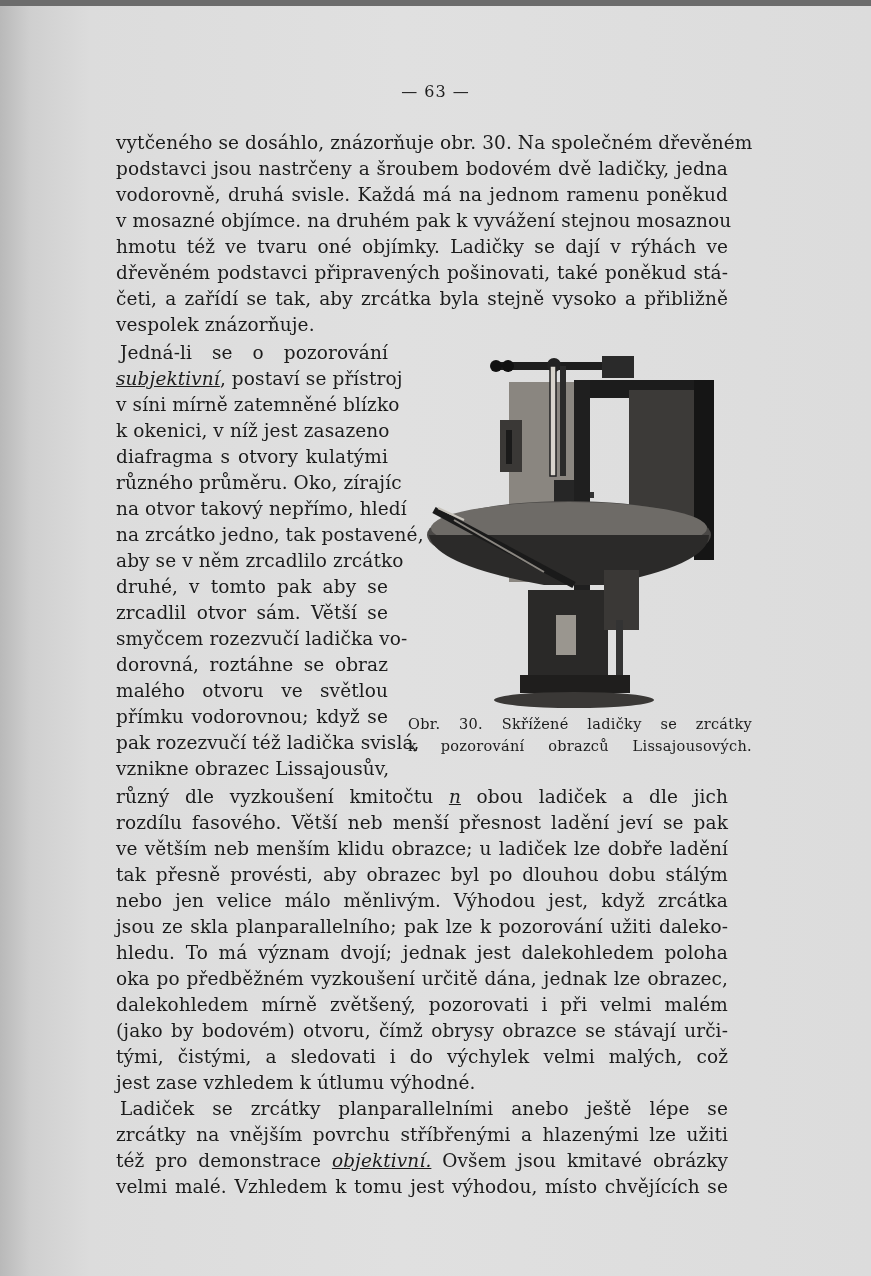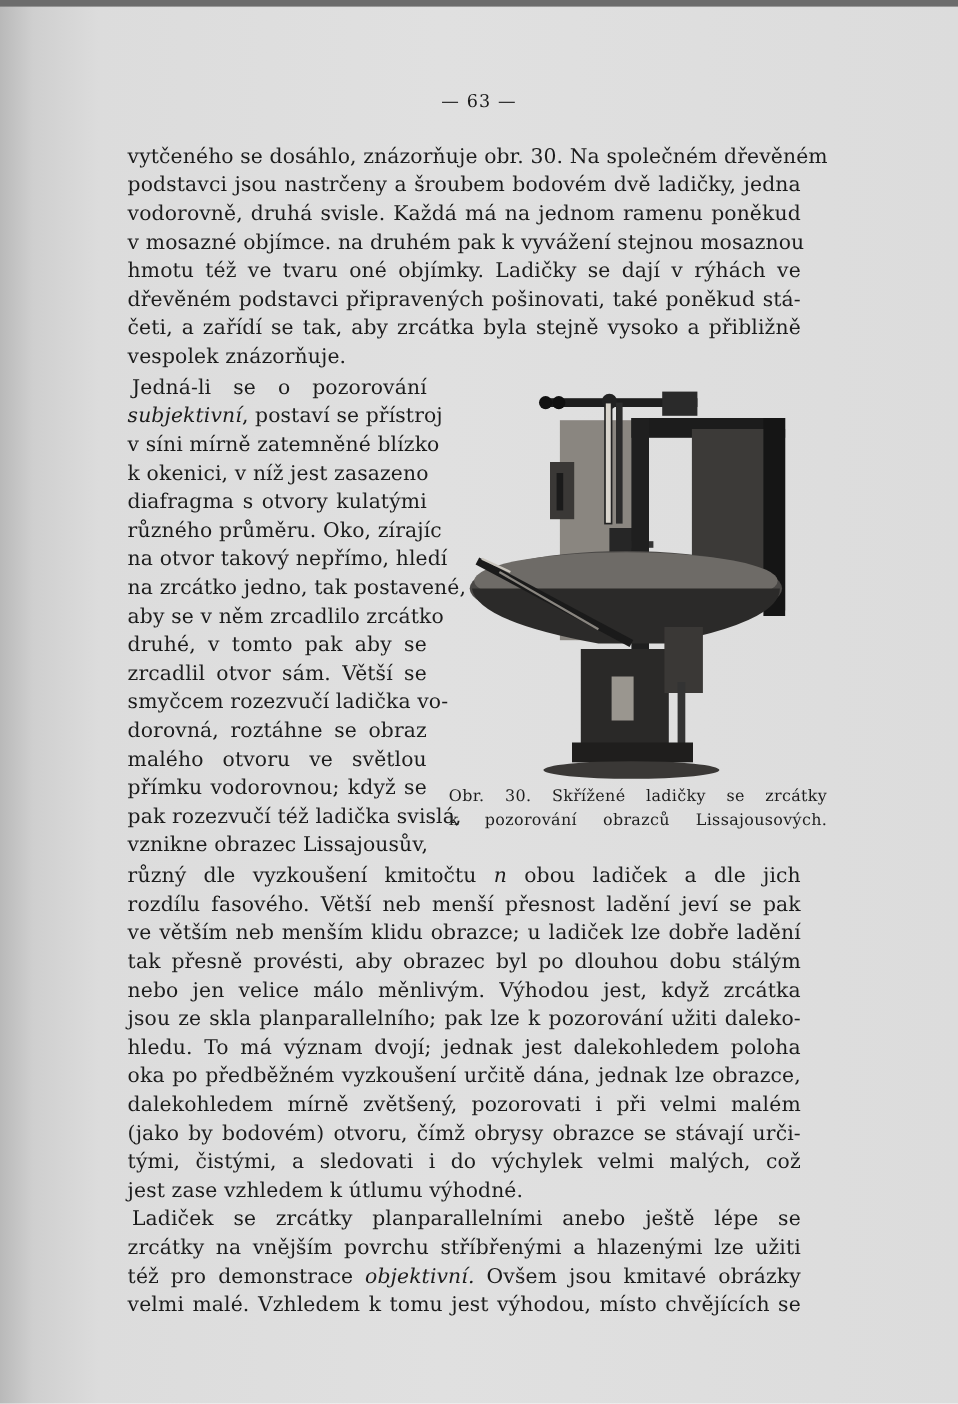--- a/index.html
+++ b/index.html
@@ -15,21 +15,21 @@
     position: absolute; top: 82px; left: 0; width: 871px; text-align: center;
     font-size: 16px; letter-spacing: 1px;
   }
   .line {
     position: absolute; left: 116px; font-size: 18.5px; white-space: nowrap;
     line-height: 24px; letter-spacing: 0.1px;
   }
   .full { width: 612px; text-align: justify; text-align-last: justify; }
   .narrow { width: 272px; text-align: justify; text-align-last: justify; }
   .last { text-align: left; text-align-last: left; }
-  i { font-style: italic; }
+  i { font-style: italic; text-decoration: underline; }
   .figure {
     position: absolute; left: 424px; top: 350px; width: 290px; height: 360px;
   }
   .caption {
     position: absolute; left: 408px; font-size: 14.5px; white-space: nowrap;
     width: 344px; text-align: justify; text-align-last: justify; letter-spacing: 0.3px;
   }
 </style>
 </head>
 <body>
@@ -117,21 +117,21 @@
 <div class="caption" style="top:716px">Obr. 30.  Skřížené ladičky se zrcátky</div>
 <div class="caption" style="top:738px">k pozorování obrazců Lissajousových.</div>
 
 <div class="line full" style="top:785px"><span>různý dle vyzkoušení kmitočtu </span><i>n</i><span> obou ladiček a dle jich</span></div>
 <div class="line full" style="top:811px">rozdílu fasového. Větší neb menší přesnost ladění jeví se pak</div>
 <div class="line full" style="top:837px">ve větším neb menším klidu obrazce; u ladiček lze dobře ladění</div>
 <div class="line full" style="top:863px">tak přesně provésti, aby obrazec byl po dlouhou dobu stálým</div>
 <div class="line full" style="top:889px">nebo jen velice málo měnlivým. Výhodou jest, když zrcátka</div>
 <div class="line full" style="top:915px">jsou ze skla planparallelního; pak lze k pozorování užiti daleko-</div>
 <div class="line full" style="top:941px">hledu. To má význam dvojí; jednak jest dalekohledem poloha</div>
-<div class="line full" style="top:967px">oka po předběžném vyzkoušení určitě dána, jednak lze obrazce,</div>
+<div class="line full" style="top:967px">oka po předběžném vyzkoušení určitě dána, jednak lze obrazec,</div>
 <div class="line full" style="top:993px">dalekohledem mírně zvětšený, pozorovati i při velmi malém</div>
 <div class="line full" style="top:1019px">(jako by bodovém) otvoru, čímž obrysy obrazce se stávají urči-</div>
 <div class="line full" style="top:1045px">tými, čistými, a sledovati i do výchylek velmi malých, což</div>
 <div class="line last" style="top:1071px">jest zase vzhledem k útlumu výhodné.</div>
 <div class="line full" style="top:1097px; left:120px; width:608px">Ladiček se zrcátky planparallelními anebo ještě lépe se</div>
 <div class="line full" style="top:1123px">zrcátky na vnějším povrchu stříbřenými a hlazenými lze užiti</div>
 <div class="line full" style="top:1149px"><span>též pro demonstrace </span><i>objektivní.</i><span> Ovšem jsou kmitavé obrázky</span></div>
 <div class="line full" style="top:1175px">velmi malé. Vzhledem k tomu jest výhodou, místo chvějících se</div>
 
 </body></html>

